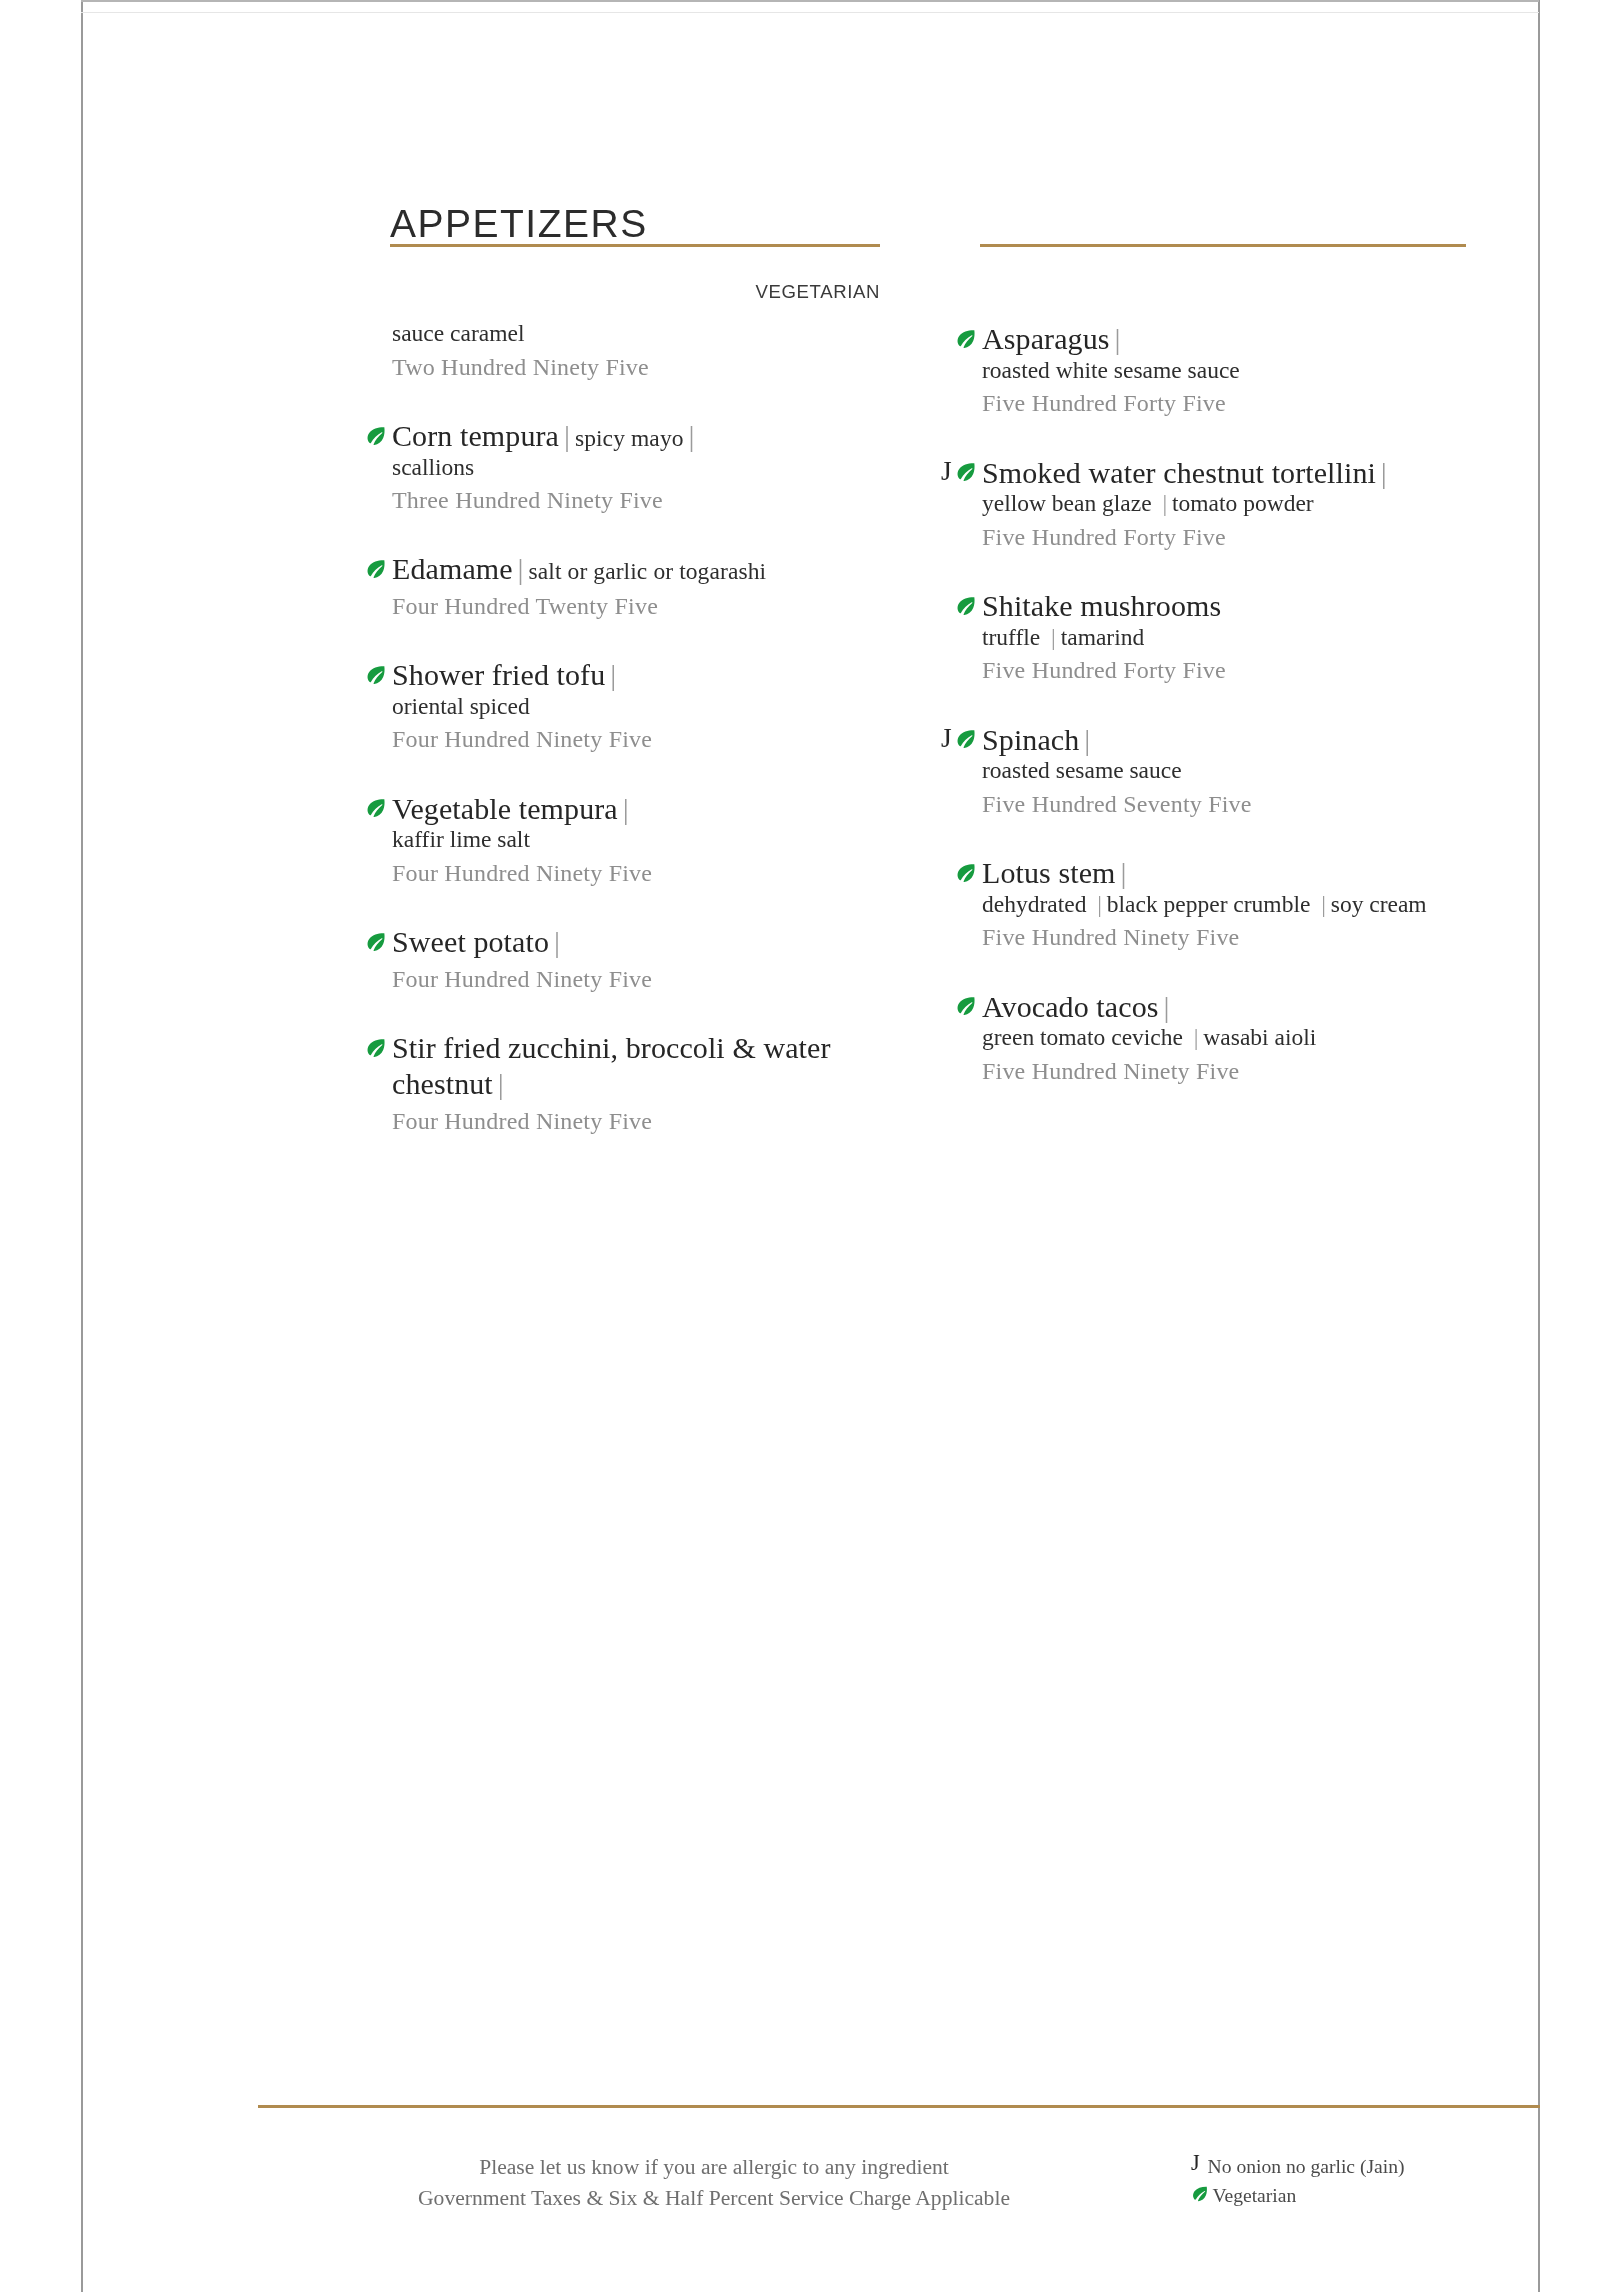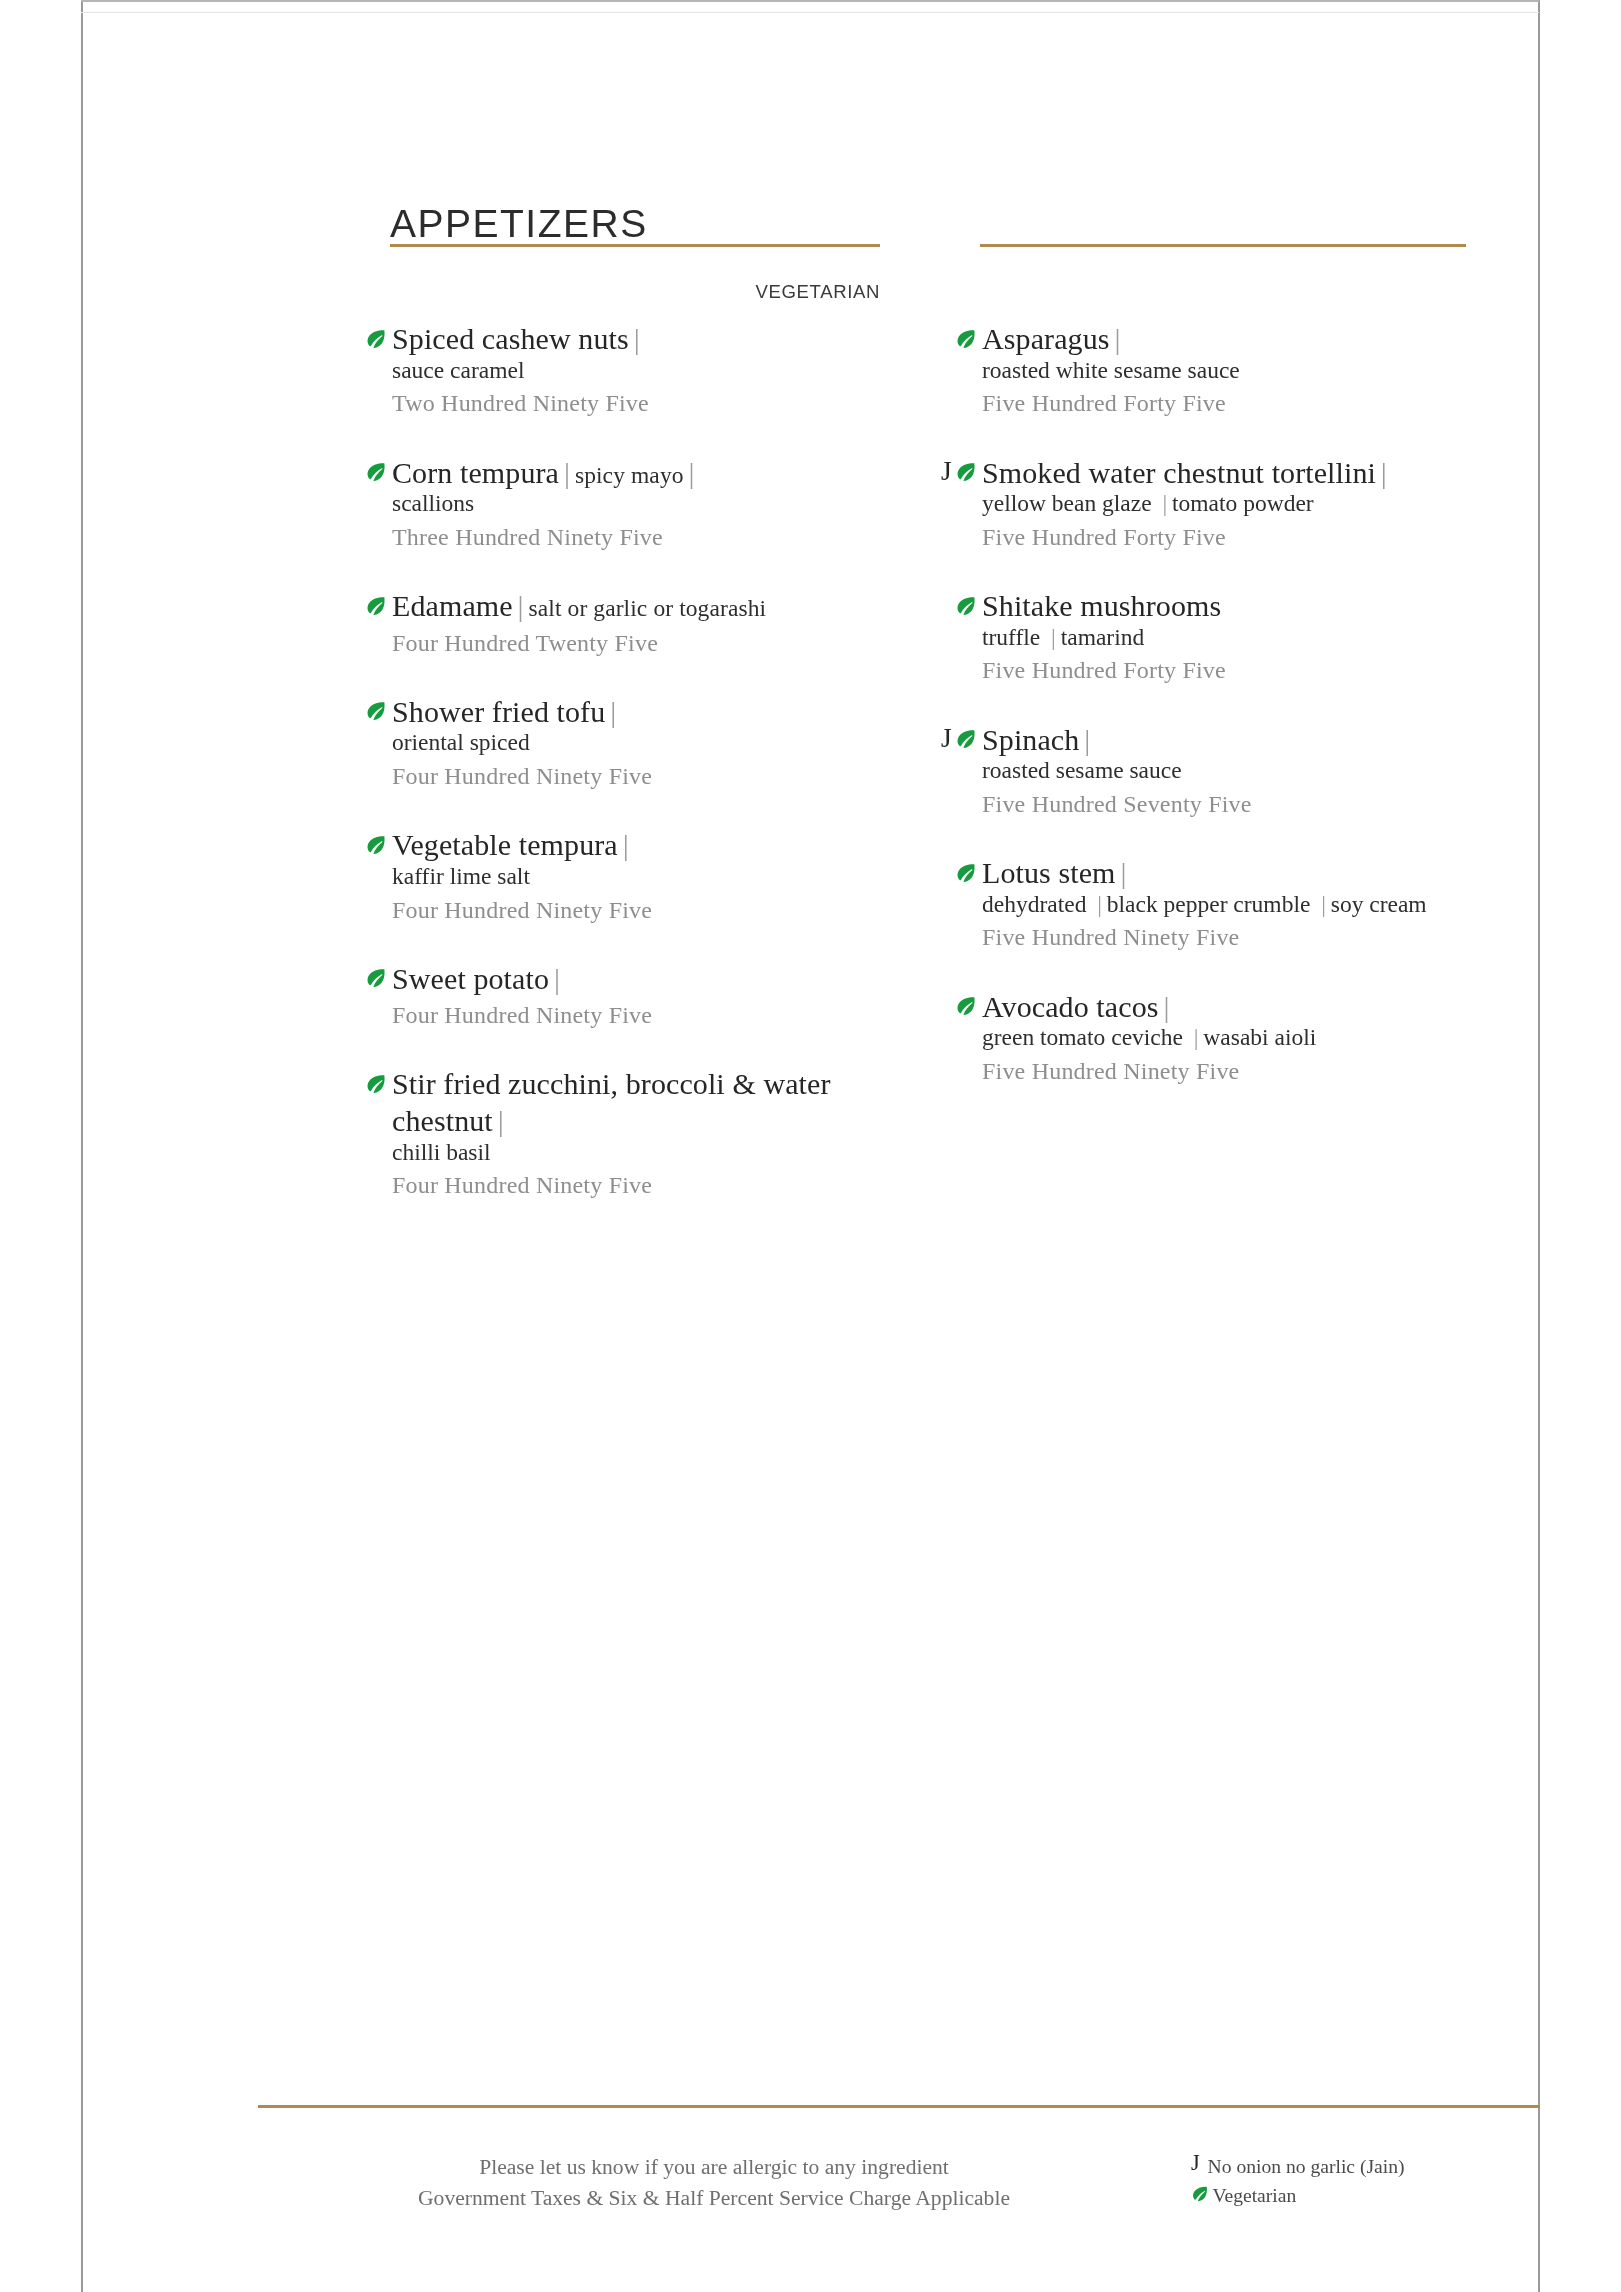--- a/index.html
+++ b/index.html
@@ -209,27 +209,20 @@
 
     <h1 class="section-title">APPETIZERS</h1>
 
     <div class="rule rule-left"></div>
     <div class="rule rule-right"></div>
 
     <div class="vegetarian-label">VEGETARIAN</div>
 
     <div class="column col-left" id="col-left">
         <div class="menu-item">
-          <div class="item-head"><div class="marker">
-              <span class="leaf-icon">
-                <svg viewBox="0 0 24 24" aria-hidden="true">
-                  <path d="M21.5 2.4C14.6 2.2 8.4 4.3 5.1 8.2c-3 3.6-2.9 8.6-0.2 11.6 0.5 0.6 1.4 0.5 1.8-0.2C9.2 15.4 13.2 11 18.6 8.1c0.5-0.3 1 0.4 0.6 0.8-4.6 3.8-7.9 8.2-9.6 12.4-0.2 0.6 0.2 1.1 0.8 1 4.1-0.7 8-3.6 9.8-7.9 1.6-3.8 1.8-8 1.3-12z" fill="#169b3f"></path>
-                </svg>
-              </span>
-            </div><span class="item-name">Spiced cashew nuts<span class="pipe">|</span></span></div>
           <div class="item-desc">sauce caramel</div>
           <div class="item-price">Two Hundred Ninety Five</div>
         </div>
         <div class="menu-item">
           <div class="item-head"><div class="marker">
               <span class="leaf-icon">
                 <svg viewBox="0 0 24 24" aria-hidden="true">
                   <path d="M21.5 2.4C14.6 2.2 8.4 4.3 5.1 8.2c-3 3.6-2.9 8.6-0.2 11.6 0.5 0.6 1.4 0.5 1.8-0.2C9.2 15.4 13.2 11 18.6 8.1c0.5-0.3 1 0.4 0.6 0.8-4.6 3.8-7.9 8.2-9.6 12.4-0.2 0.6 0.2 1.1 0.8 1 4.1-0.7 8-3.6 9.8-7.9 1.6-3.8 1.8-8 1.3-12z" fill="#169b3f"></path>
                 </svg>
               </span>
@@ -280,21 +273,20 @@
           <div class="item-price">Four Hundred Ninety Five</div>
         </div>
         <div class="menu-item">
           <div class="item-head"><div class="marker">
               <span class="leaf-icon">
                 <svg viewBox="0 0 24 24" aria-hidden="true">
                   <path d="M21.5 2.4C14.6 2.2 8.4 4.3 5.1 8.2c-3 3.6-2.9 8.6-0.2 11.6 0.5 0.6 1.4 0.5 1.8-0.2C9.2 15.4 13.2 11 18.6 8.1c0.5-0.3 1 0.4 0.6 0.8-4.6 3.8-7.9 8.2-9.6 12.4-0.2 0.6 0.2 1.1 0.8 1 4.1-0.7 8-3.6 9.8-7.9 1.6-3.8 1.8-8 1.3-12z" fill="#169b3f"></path>
                 </svg>
               </span>
             </div><span class="item-name">Stir fried zucchini, broccoli &amp; water chestnut<span class="pipe">|</span></span></div>
-          <div class="item-desc">chilli basil</div>
           <div class="item-price">Four Hundred Ninety Five</div>
         </div>
       </div>
     <div class="column col-right" id="col-right">
         <div class="menu-item">
           <div class="item-head"><div class="marker">
               <span class="leaf-icon">
                 <svg viewBox="0 0 24 24" aria-hidden="true">
                   <path d="M21.5 2.4C14.6 2.2 8.4 4.3 5.1 8.2c-3 3.6-2.9 8.6-0.2 11.6 0.5 0.6 1.4 0.5 1.8-0.2C9.2 15.4 13.2 11 18.6 8.1c0.5-0.3 1 0.4 0.6 0.8-4.6 3.8-7.9 8.2-9.6 12.4-0.2 0.6 0.2 1.1 0.8 1 4.1-0.7 8-3.6 9.8-7.9 1.6-3.8 1.8-8 1.3-12z" fill="#169b3f"></path>
                 </svg>

